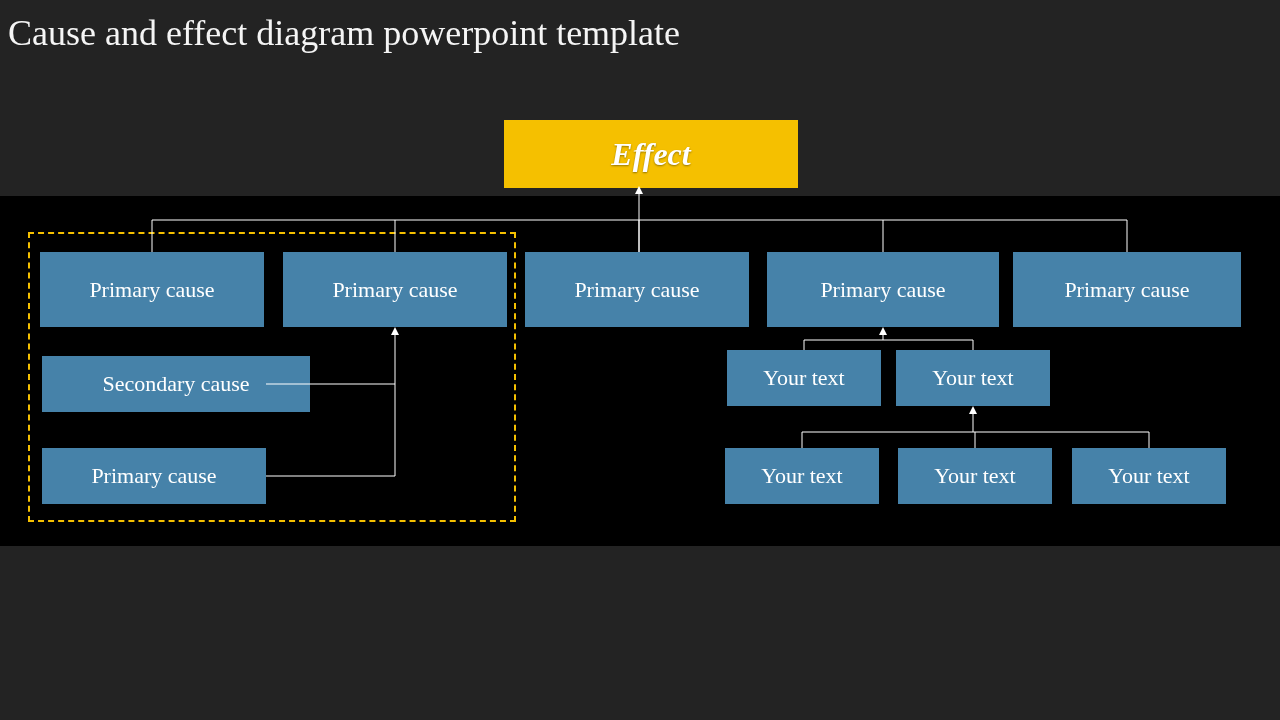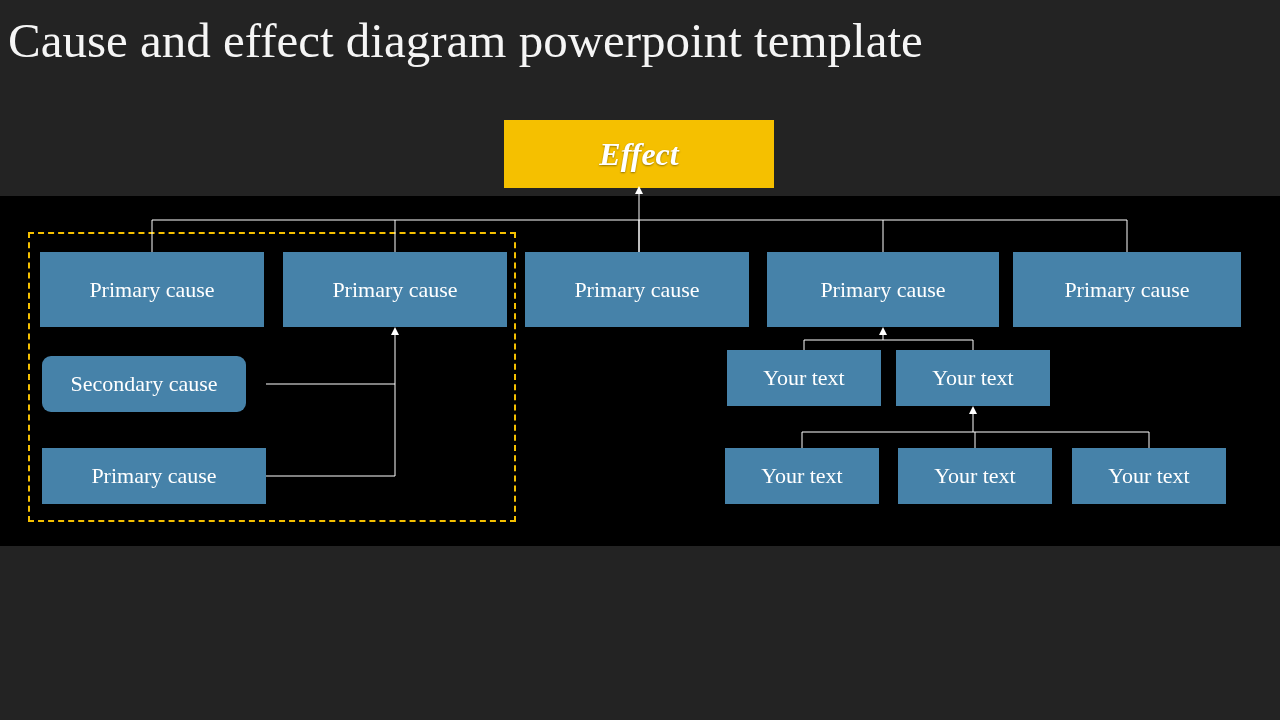--- a/index.html
+++ b/index.html
@@ -4,39 +4,39 @@
 <style>
   * { box-sizing: border-box; margin: 0; padding: 0; }
   html, body { width: 1280px; height: 720px; overflow: hidden; }
   body {
     background: #232323;
     font-family: Georgia, 'Times New Roman', serif;
     color: #fff;
     position: relative;
   }
   .title {
-    font-size: 49px;
+    font-size: 36px;
     font-weight: 400;
     color: #f5f5f5;
     padding: 12px 24px 0 8px;
     font-family: Georgia, serif;
   }
   .stage {
     position: absolute;
     left: 0;
     top: 196px;
     width: 1280px;
     height: 350px;
     background: #000;
   }
   .effect-box {
     position: absolute;
     left: 504px;
     top: 120px;
-    width: 270px;
+    width: 294px;
     height: 68px;
     background: #f5c000;
     color: #fff;
     display: flex;
     align-items: center;
     justify-content: center;
     font-family: Georgia, serif;
     font-weight: bold;
     font-size: 32px;
     font-style: italic;
@@ -84,21 +84,21 @@
 <div class="effect-box">Effect</div>
 
 <div class="dashed-highlight" style="left:28px; top:232px; width:488px; height:290px;"></div>
 
 <div class="node primary" style="left:40px; top:252px; width:224px;">Primary cause</div>
 <div class="node primary" style="left:283px; top:252px; width:224px;">Primary cause</div>
 <div class="node primary" style="left:525px; top:252px; width:224px;">Primary cause</div>
 <div class="node primary" style="left:767px; top:252px; width:232px;">Primary cause</div>
 <div class="node primary" style="left:1013px; top:252px; width:228px;">Primary cause</div>
 
-<div class="node sub" style="left:42px; top:356px; width:204px;border-radius:9px;">Secondary cause</div>
+<div class="node sub" style="left:42px; top:356px; width:268px;">Secondary cause</div>
 <div class="node sub" style="left:42px; top:448px; width:224px;">Primary cause</div>
 
 <div class="node sub" style="left:727px; top:350px; width:154px;">Your text</div>
 <div class="node sub" style="left:896px; top:350px; width:154px;">Your text</div>
 
 <div class="node sub" style="left:725px; top:448px; width:154px;">Your text</div>
 <div class="node sub" style="left:898px; top:448px; width:154px;">Your text</div>
 <div class="node sub" style="left:1072px; top:448px; width:154px;">Your text</div>
 
 <svg class="connectors" xmlns="http://www.w3.org/2000/svg">

